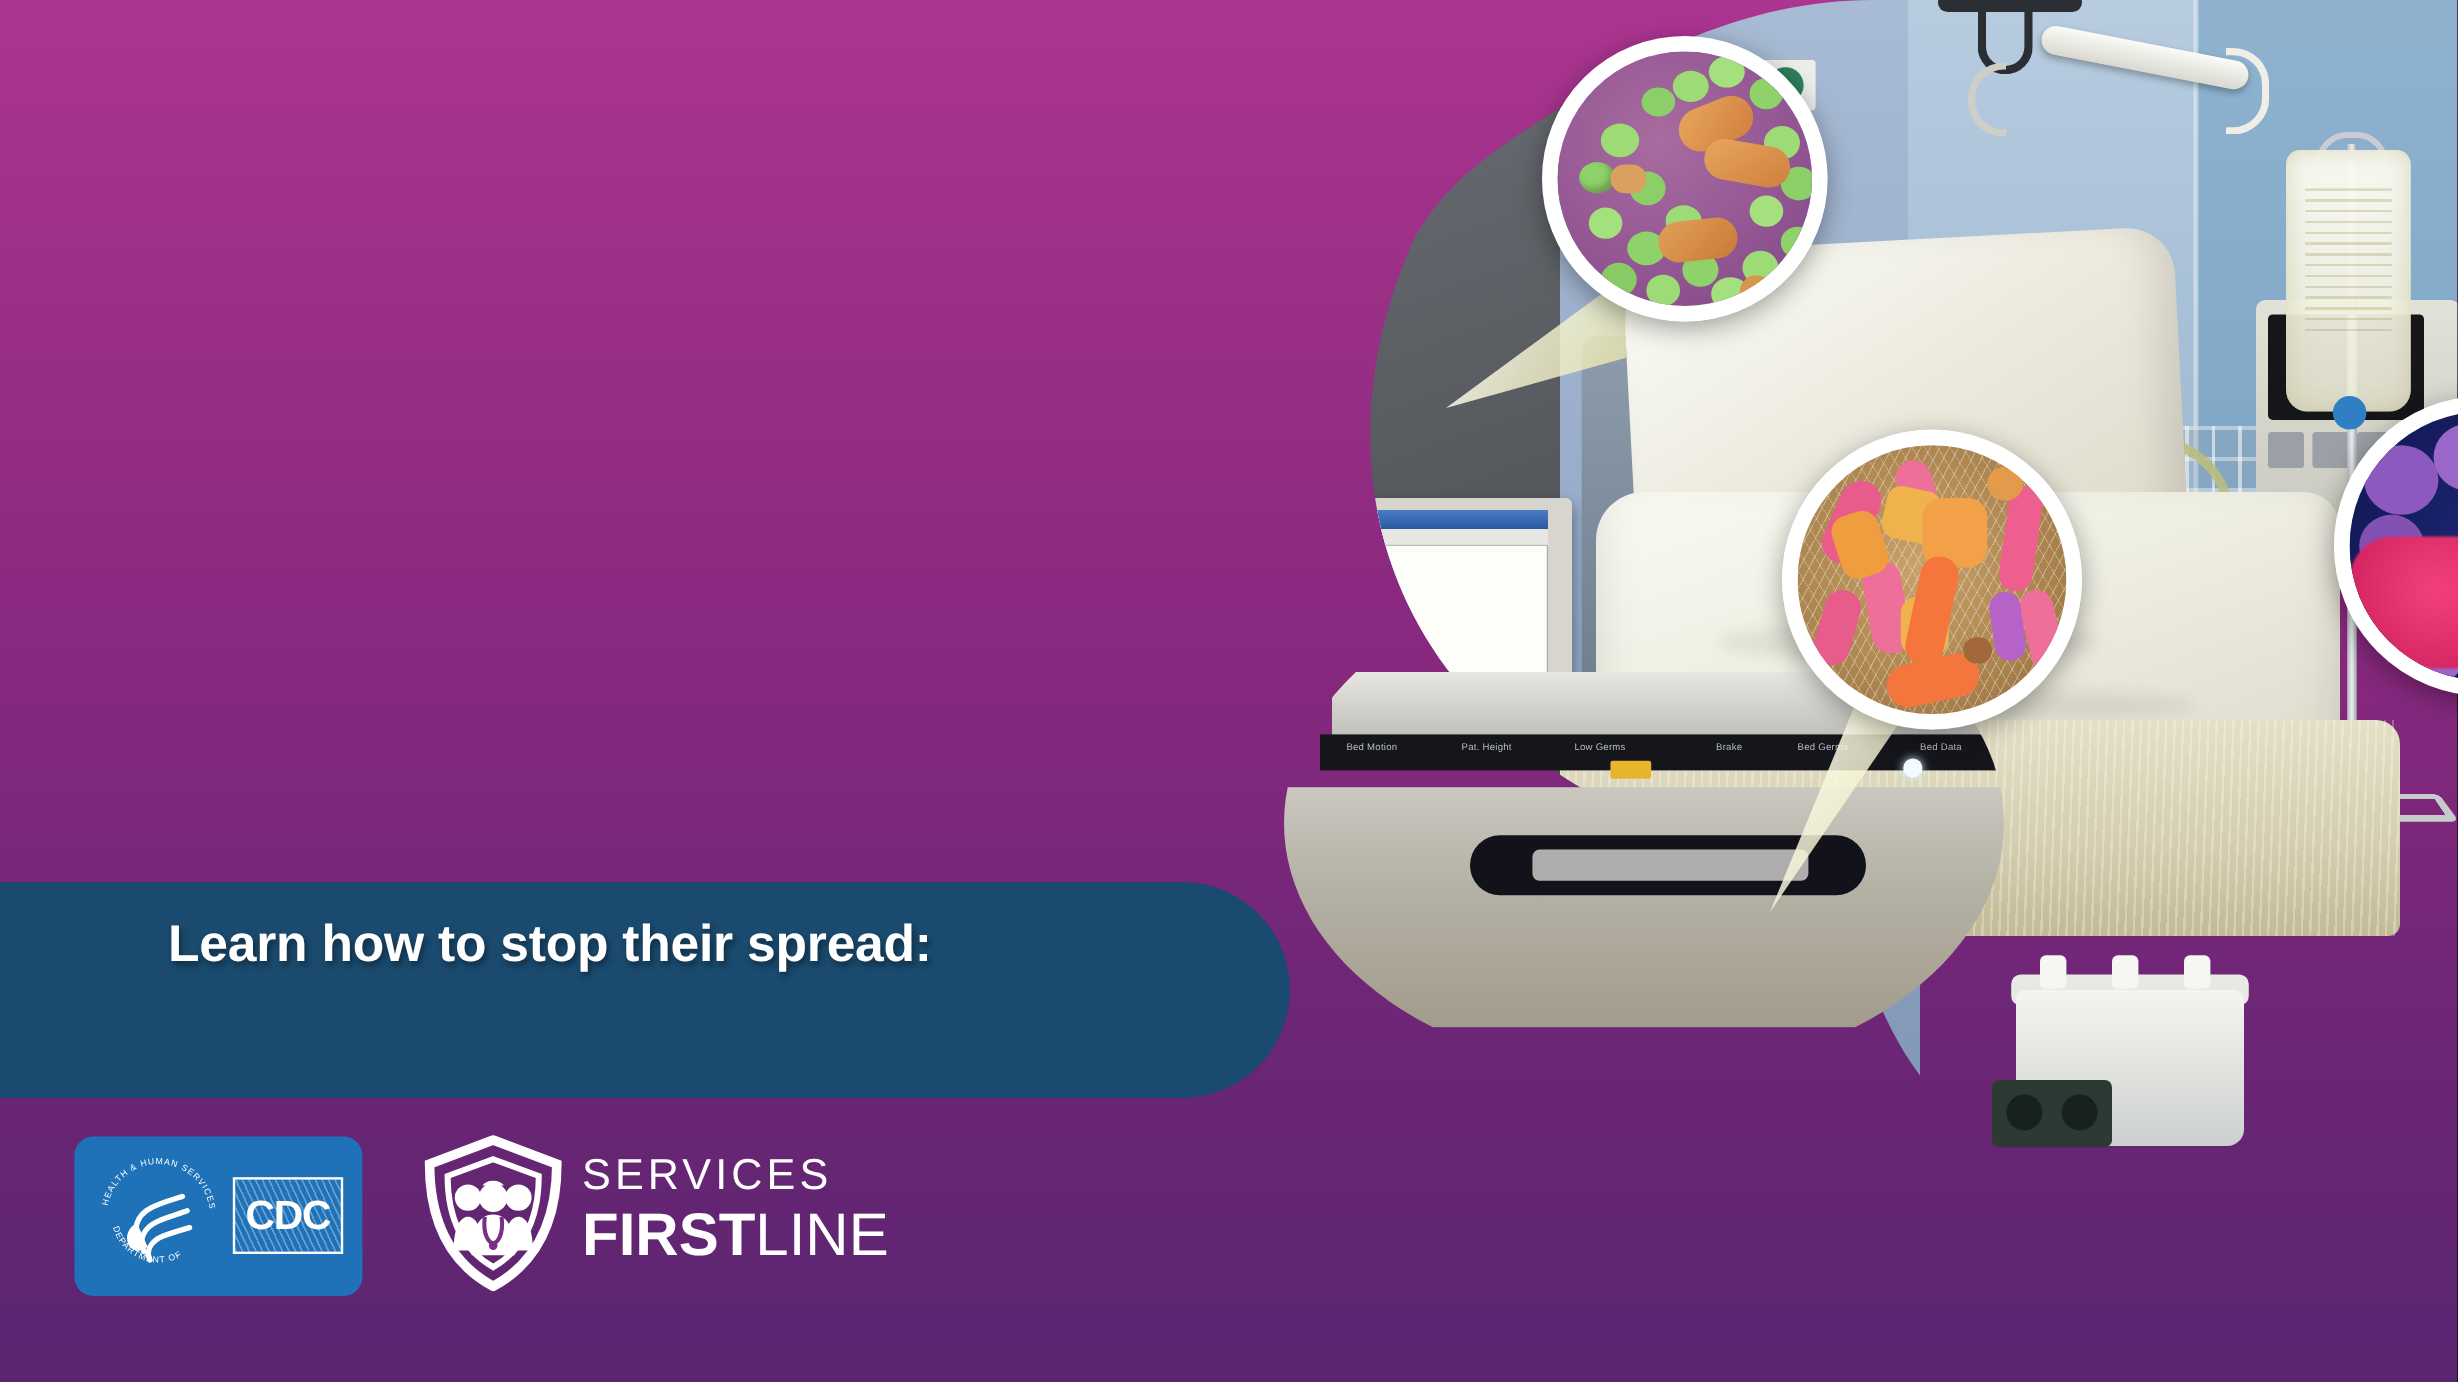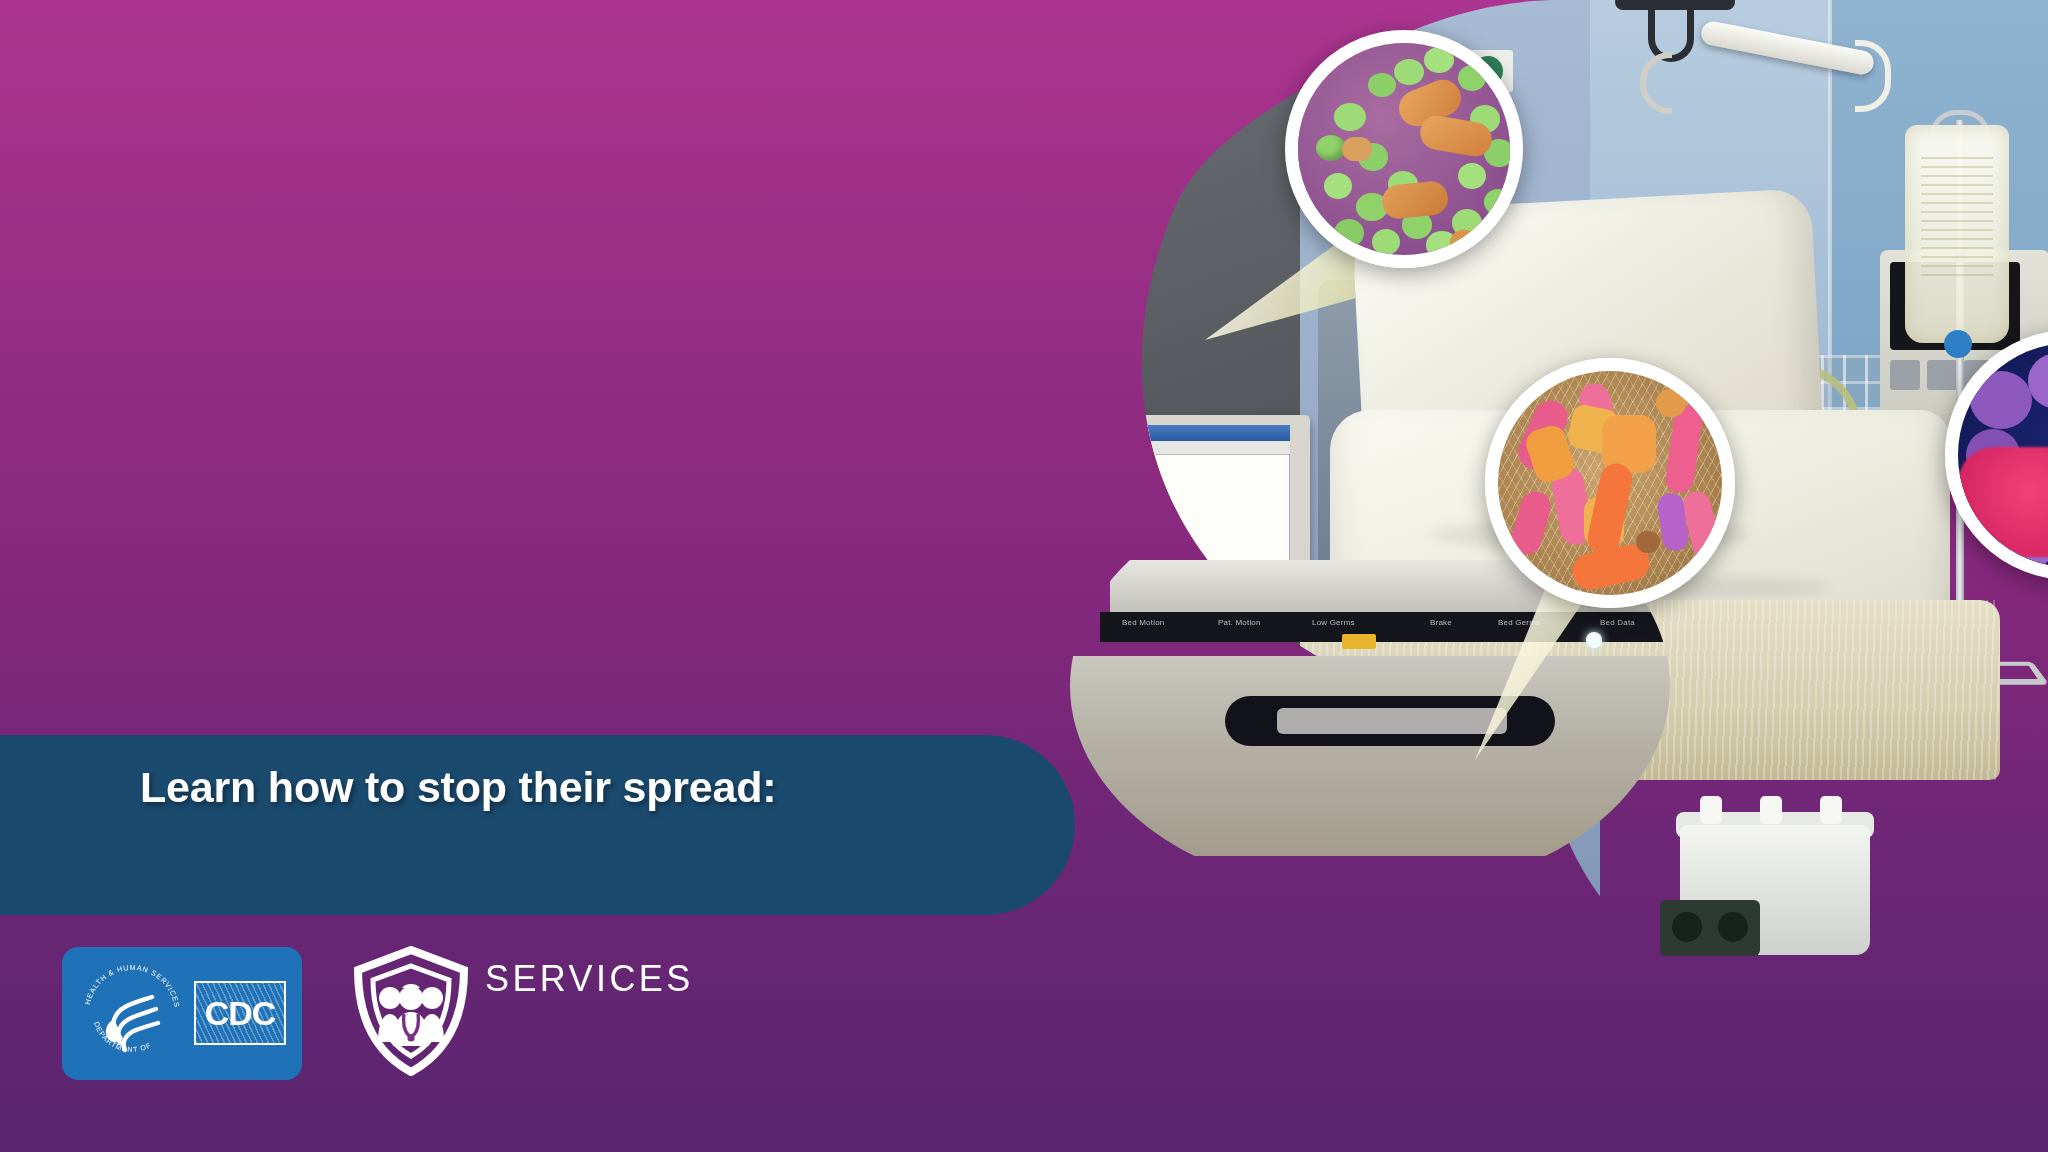--- a/index.html
+++ b/index.html
@@ -233,21 +233,21 @@
       <div class="sheet-fold" style="left:470px;top:575px;width:360px;height:26px;"></div>
       <div class="blanket"></div>
     </div>
   </div>
 
   <div class="photo-wrap2">
     <div class="footboard" style="left:0;top:0;">
       <div class="fb-top"></div>
       <div class="fb-strip">
         <span class="fb-lbl" style="left:22px;top:6px;">Bed Motion</span>
-        <span class="fb-lbl" style="left:118px;top:6px;">Pat. Motion</span>
+        <span class="fb-lbl" style="left:118px;top:6px;">Pat. Height</span>
         <span class="fb-lbl" style="left:212px;top:6px;">Low Germs</span>
         <span class="fb-lbl" style="left:330px;top:6px;text-align:right;">Brake</span>
         <span class="fb-lbl" style="left:398px;top:6px;">Bed Germs</span>
         <span class="fb-lbl" style="left:500px;top:6px;">Bed Data</span>
       </div>
       <div class="fb-amber"></div>
       <div class="fb-led"></div>
       <div class="fb-body"></div>
       <div class="fb-slot"></div>
     </div>
@@ -360,15 +360,18 @@
         <path d="M26,96 C26,76 32,68 38,68 C44,68 50,76 50,96 Z" fill="#ffffff"></path>
         <path d="M68,96 C68,76 74,68 80,68 C86,68 92,76 92,96 Z" fill="#ffffff"></path>
         <path d="M50,42 a10,7 0 0 1 18,0 z" fill="#ffffff"></path>
         <circle cx="59" cy="52" r="12" fill="#ffffff"></circle>
         <path d="M41,100 C41,76 48,66 59,66 C70,66 77,76 77,100 Z" fill="#ffffff"></path>
         <path d="M52,68 C50,84 56,90 59,90 C62,90 68,84 66,68" fill="none" stroke="#7b2e86" stroke-width="3.4"></path>
         <circle cx="59" cy="92" r="3.6" fill="#7b2e86"></circle>
       </svg>
     </div>
     <div class="pfl-project">SERVICES</div>
+    <div class="pfl-firstline">
+      <span class="pfl-first">FIRST</span><span class="pfl-line">LINE</span>
+    </div>
   </div>
 
 </div>
 
 </body></html>

